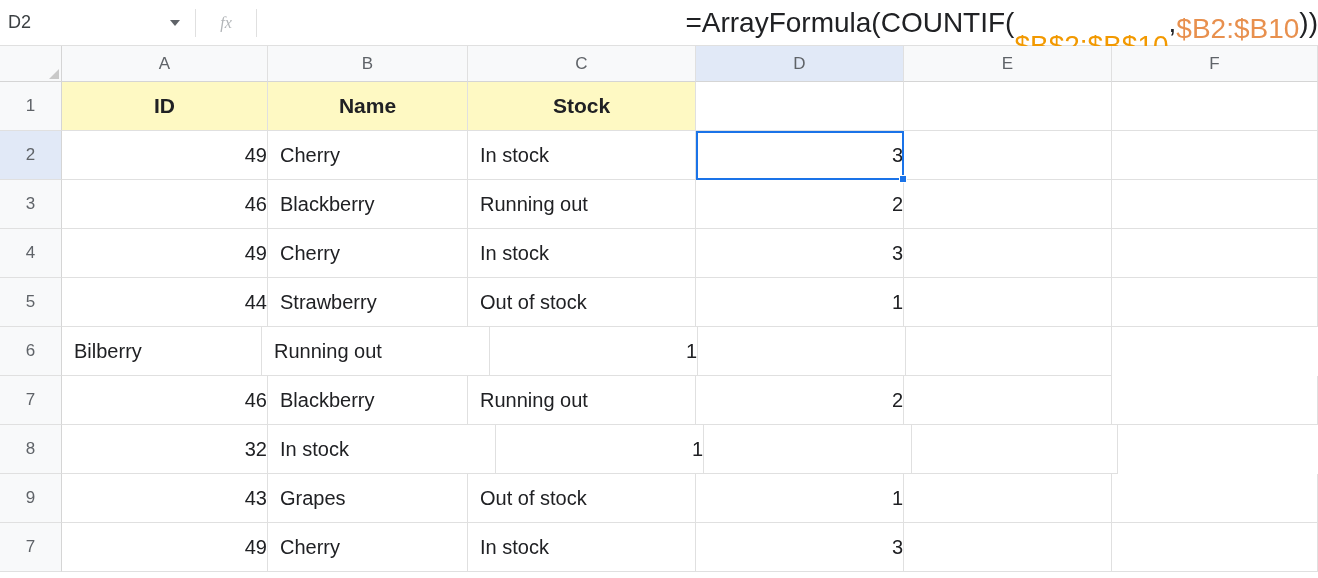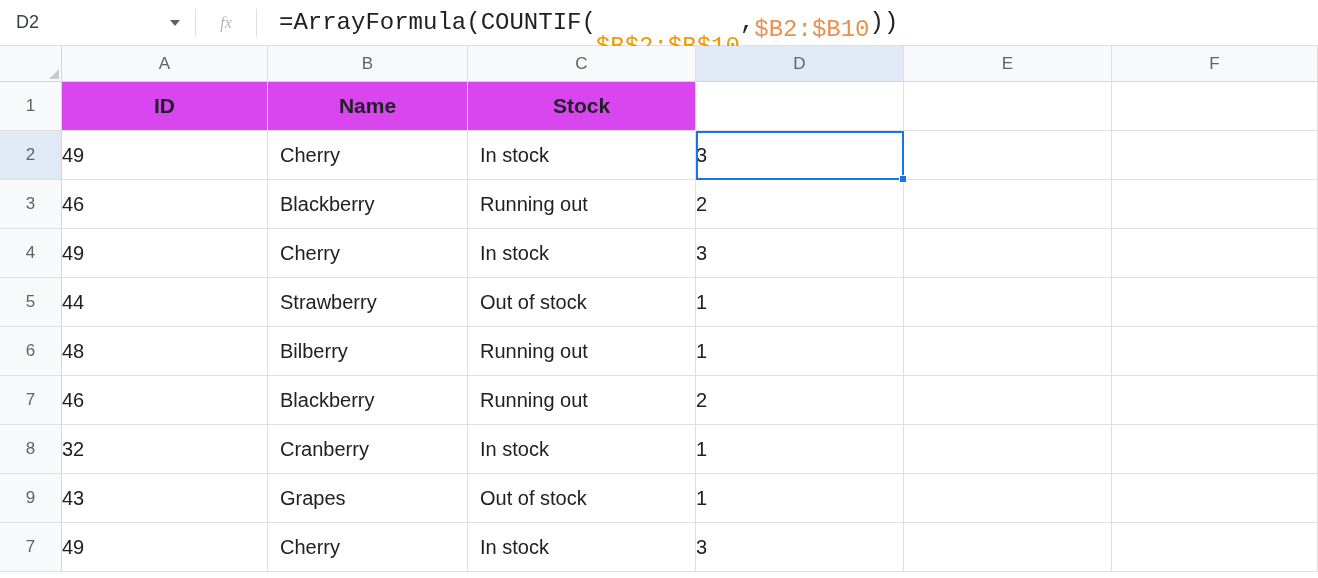--- a/index.html
+++ b/index.html
@@ -20,21 +20,21 @@
     align-items: center;
     height: 46px;
     border-bottom: 1px solid #e0e0e0;
     background: #fff;
   }
   .name-box {
     width: 155px;
     height: 100%;
     display: flex;
     align-items: center;
-    padding-left: 16px;
+    padding-left: 8px;
     font-size: 18px;
     color: #3c4043;
   }
   .name-box-dropdown {
     width: 40px;
     display: flex;
     align-items: center;
     justify-content: center;
     height: 100%;
     color: #5f6368;
@@ -60,23 +60,24 @@
     width: 1px;
     height: 28px;
     background: #e0e0e0;
     margin-right: 22px;
   }
   .formula-input {
     flex: 1;
     height: 100%;
     display: flex;
     align-items: center;
-    font-family: Liberation Mono, monospace;
-    font-size: 24px;
+    font-family: Liberation Sans, sans-serif;
+    font-size: 28px;
     color: #202124;
+    justify-content: flex-end;
   }
   .formula-input .fn { color: #202124; }
   .formula-input .ref1 { color: #f29900; margin-top: 47px; }
   .formula-input .ref2 { color: #e8904e; margin-top: 13px; }
 
   
   .grid {
     position: relative;
   }
   .row {
@@ -126,23 +127,23 @@
   .col-header.active { background: #e1e9f7; }
 
   .col-A { width: 206px; }
   .col-B { width: 200px; }
   .col-C { width: 228px; }
   .col-D { width: 208px; }
   .col-E { width: 208px; }
   .col-F { width: 206px; }
 
   .data-cell { padding: 0 12px; }
-  .center { justify-content: flex-start; padding: 0; }
+  .center { justify-content: flex-end; padding: 0; }
   .header-cell {
-    background: #d946ef;
+    background: #fef9c3;
     font-weight: bold;
     justify-content: center;
     font-size: 21px;
   }
 
   
   .active-cell-overlay {
     position: absolute;
     border: 2px solid #1a73e8;
     pointer-events: none;
@@ -299,23 +300,20 @@
         <span>1</span>
       </div>
     <div class="cell col-E data-cell"></div>
     <div class="cell col-F data-cell"></div>
   </div>
 
   <div class="row">
     <div class="cell row-header">
         <span>6</span>
       </div>
-    <div class="cell col-A data-cell center">
-        <span>48</span>
-      </div>
     <div class="cell col-B data-cell">
         <span>Bilberry</span>
       </div>
     <div class="cell col-C data-cell">
         <span>Running out</span>
       </div>
     <div class="cell col-D data-cell center">
         <span>1</span>
       </div>
     <div class="cell col-E data-cell"></div>
@@ -341,23 +339,20 @@
     <div class="cell col-E data-cell"></div>
     <div class="cell col-F data-cell"></div>
   </div>
 
   <div class="row">
     <div class="cell row-header">
         <span>8</span>
       </div>
     <div class="cell col-A data-cell center">
         <span>32</span>
-      </div>
-    <div class="cell col-B data-cell">
-        <span>Cranberry</span>
       </div>
     <div class="cell col-C data-cell">
         <span>In stock</span>
       </div>
     <div class="cell col-D data-cell center">
         <span>1</span>
       </div>
     <div class="cell col-E data-cell"></div>
     <div class="cell col-F data-cell"></div>
   </div>

